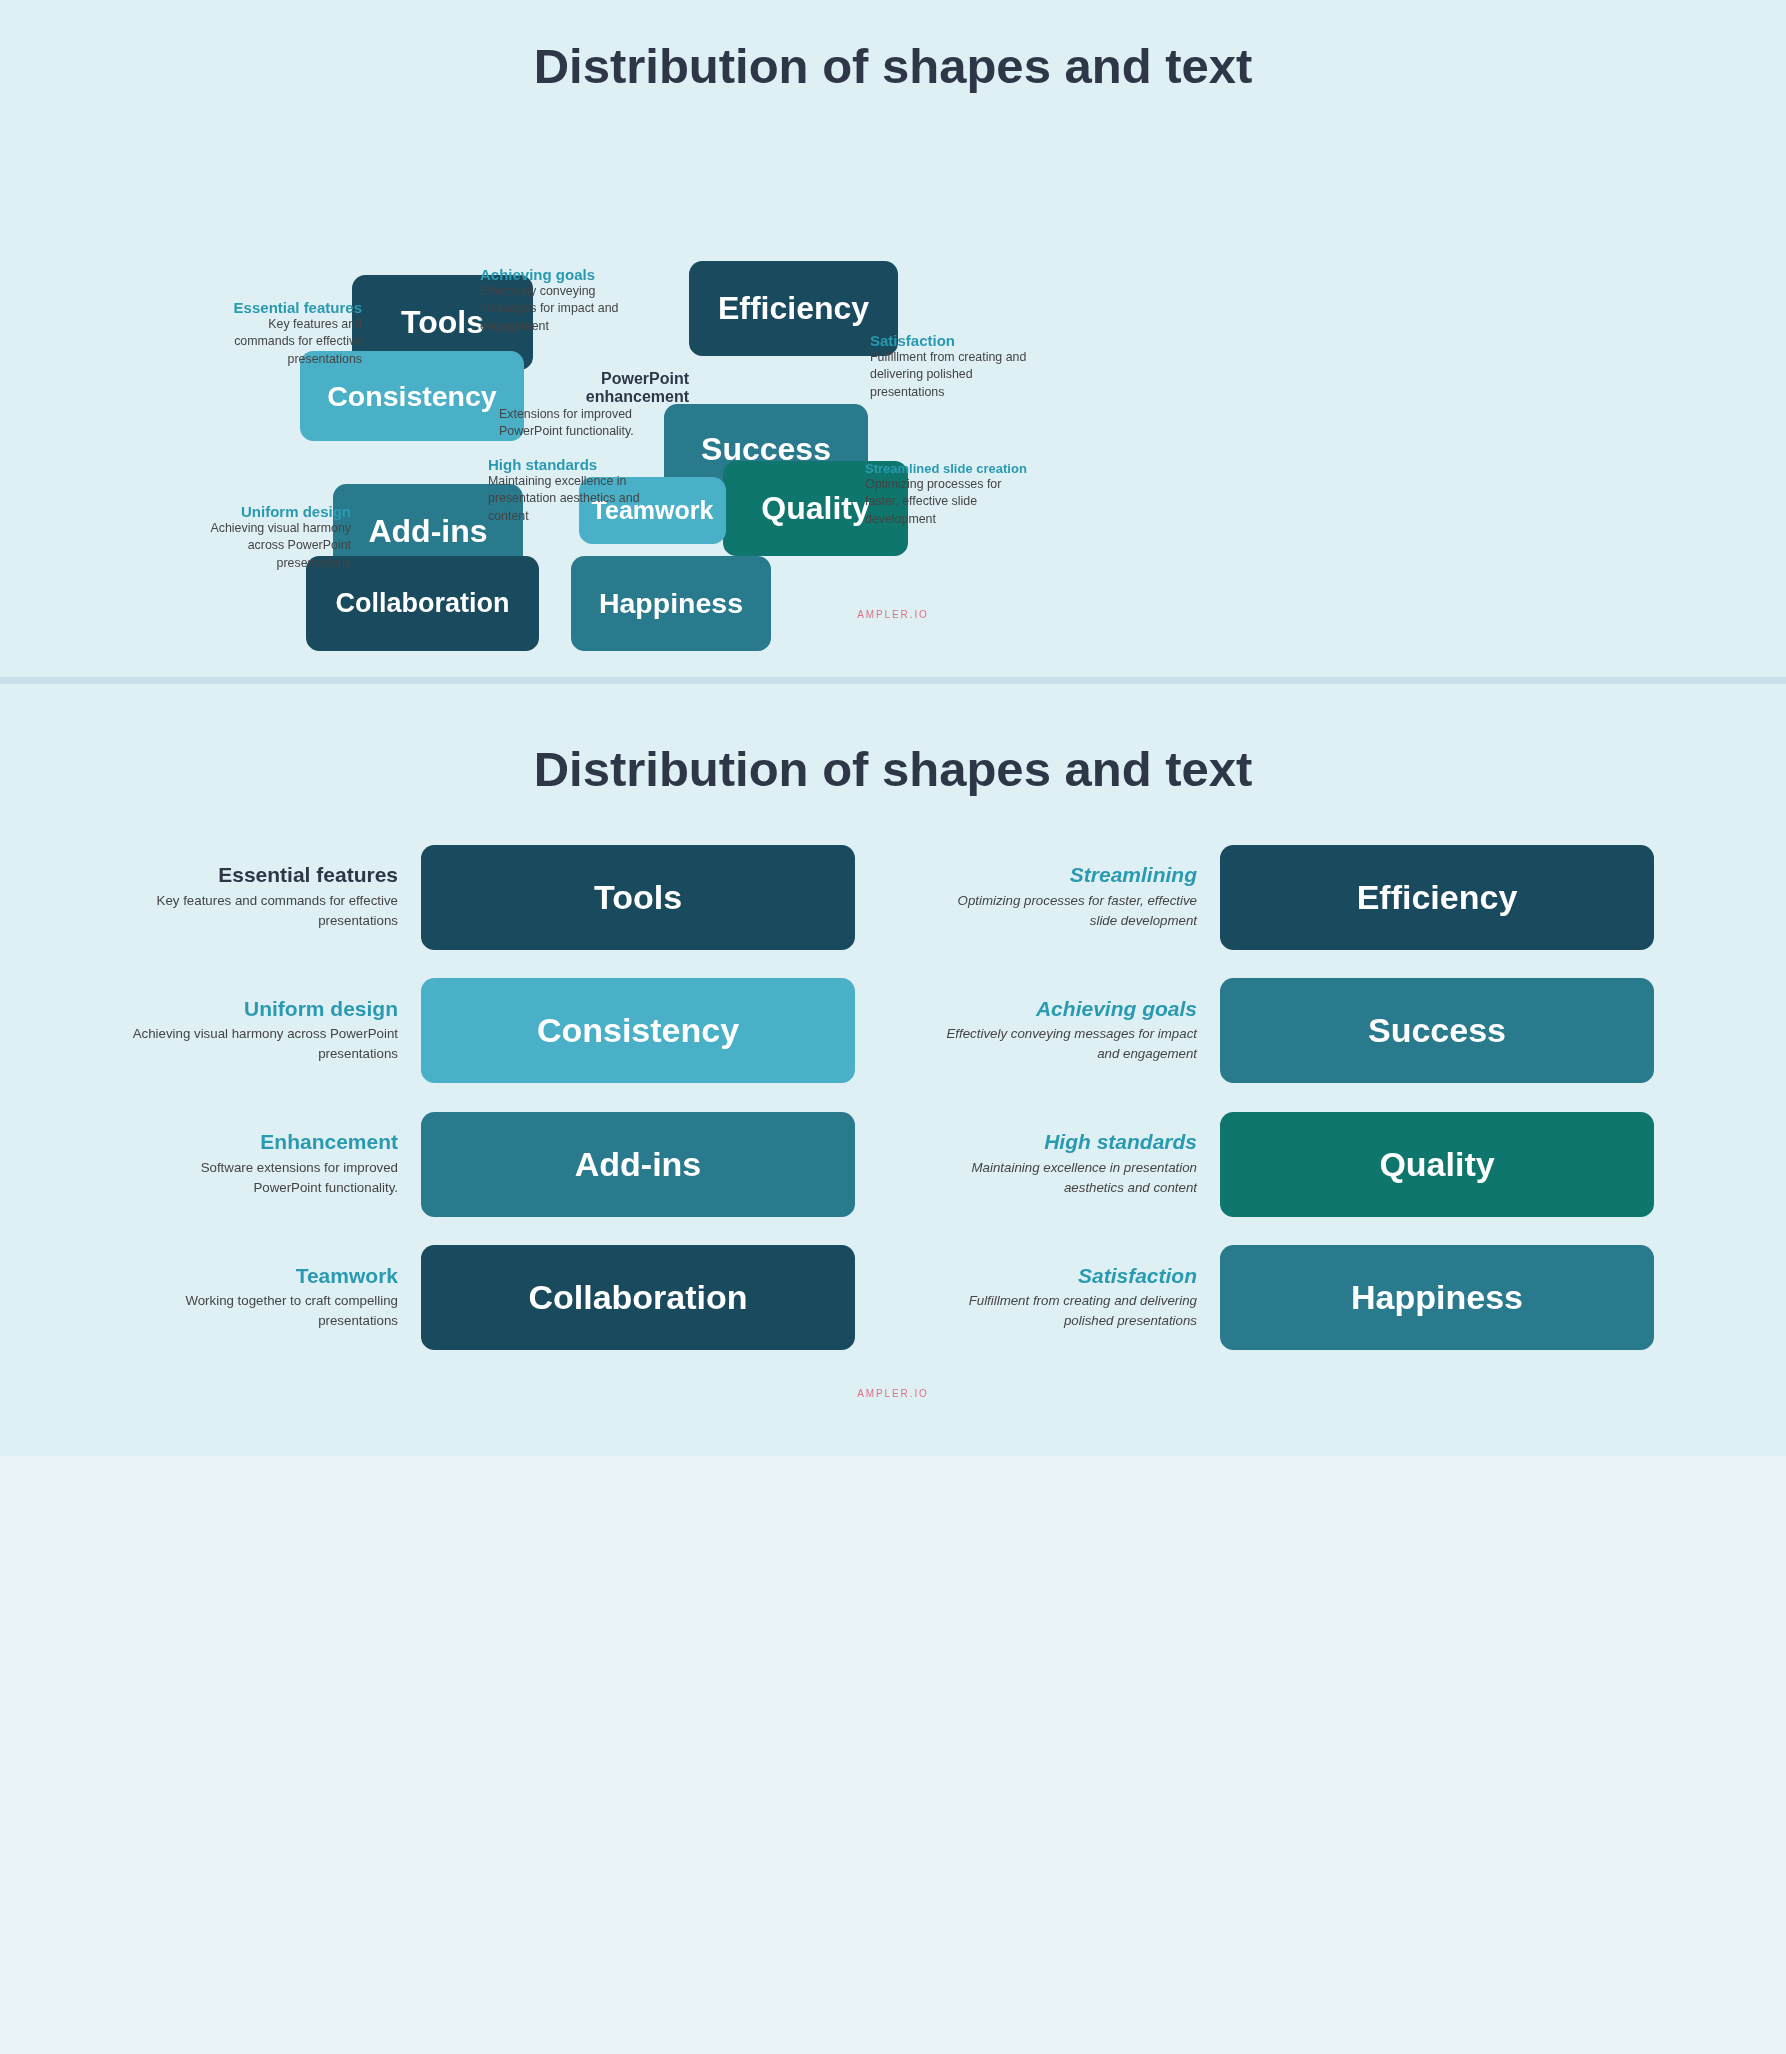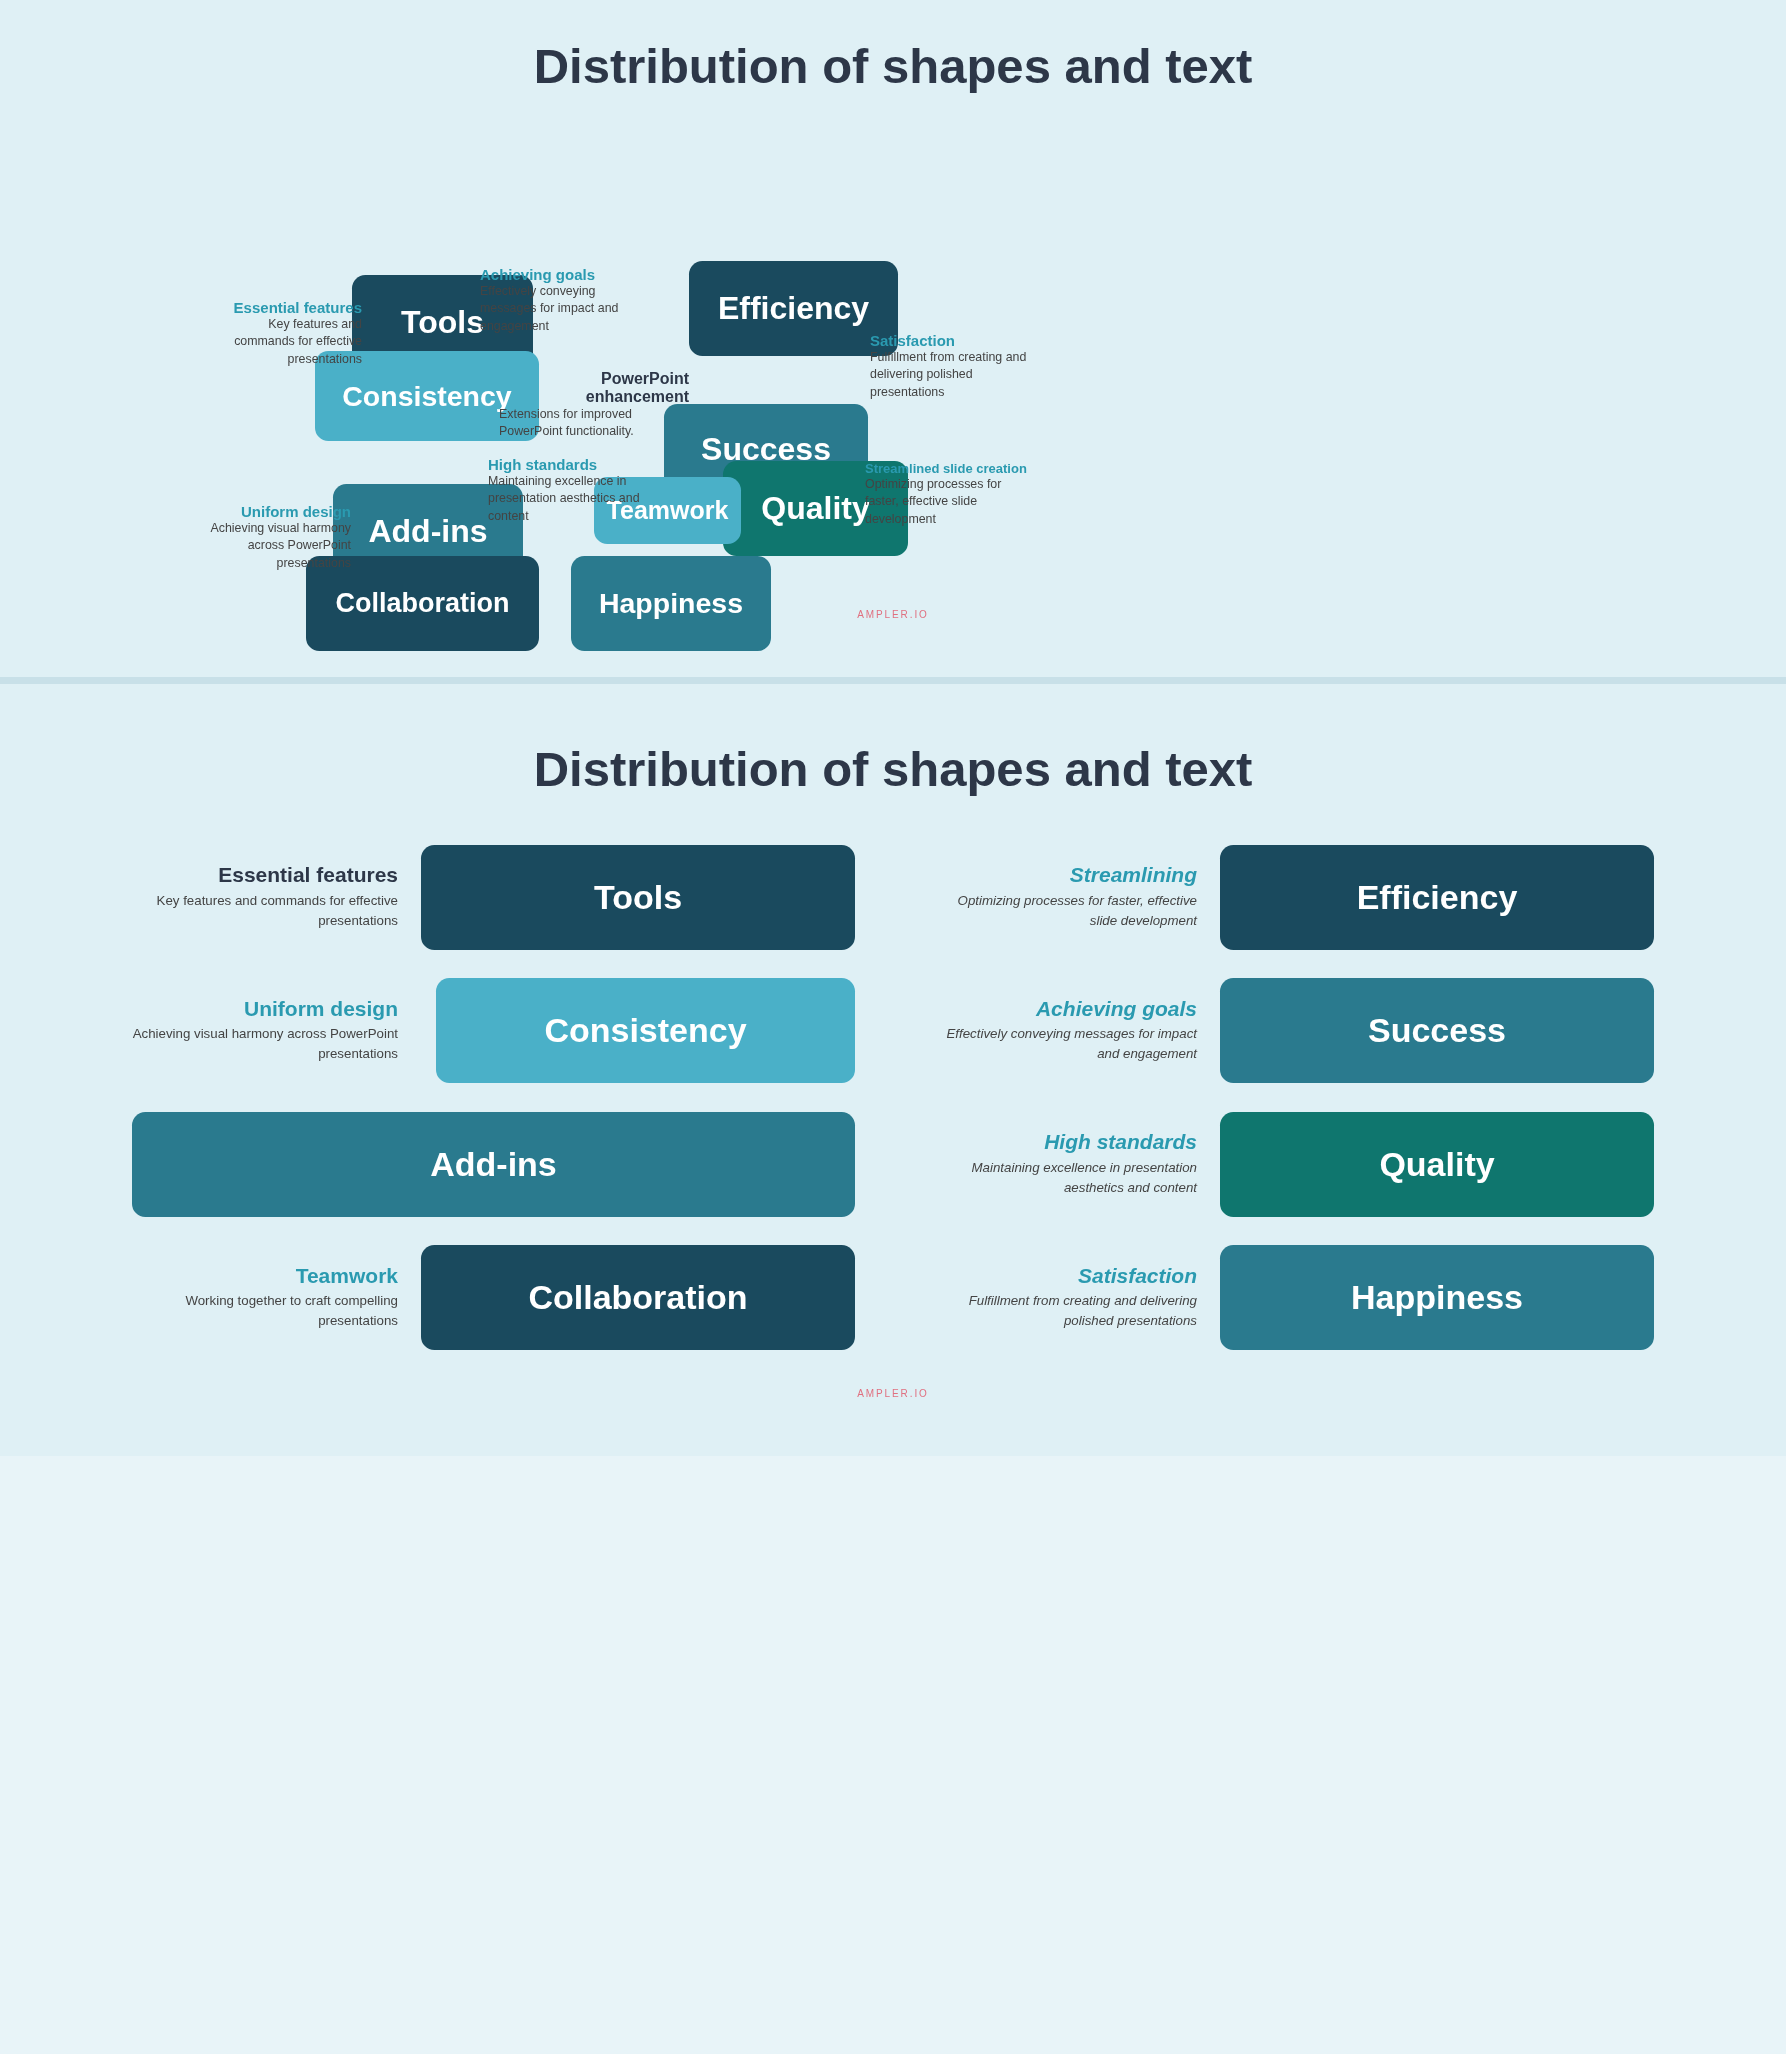--- a/index.html
+++ b/index.html
@@ -41,21 +41,21 @@
       border-radius: 13.3px;
       display: flex;
       align-items: center;
       justify-content: center;
       color: white;
       font-weight: 700;
     }
 
     .box-dark { background: #1a4a5e; }
     .box-mid  { background: #2a7a8e; }
-    .box-light{ background: #4ab0c8; margin-left: 15px; }
+    .box-light{ background: #4ab0c8; }
     .box-teal { background: #0f766e; }
 
     .label-teal  { color: #2a9ab0; font-weight: 700; }
     .label-dark  { color: #2d3748; font-weight: 700; text-align: right; }
     .label-small { font-size: 12.4px; color: #444; line-height: 1.4; }
 
     .ampler {
       text-align: center;
       font-size: 10px;
       letter-spacing: 1.9px;
@@ -226,20 +226,24 @@
 
     <div class="grid-row">
       <div class="grid-label-right">
         <div class="grid-title teal">Achieving goals</div>
         <div class="grid-desc">Effectively conveying messages for impact and engagement</div>
       </div>
       <div class="grid-box box-mid">Success</div>
     </div>
 
     <div class="grid-row">
+      <div class="grid-label-left">
+        <div class="grid-title teal">Enhancement</div>
+        <div class="grid-desc">Software extensions for improved PowerPoint functionality.</div>
+      </div>
       <div class="grid-box box-mid">Add-ins</div>
     </div>
 
     <div class="grid-row">
       <div class="grid-label-right">
         <div class="grid-title teal">High standards</div>
         <div class="grid-desc">Maintaining excellence in presentation aesthetics and content</div>
       </div>
       <div class="grid-box box-teal">Quality</div>
     </div>

